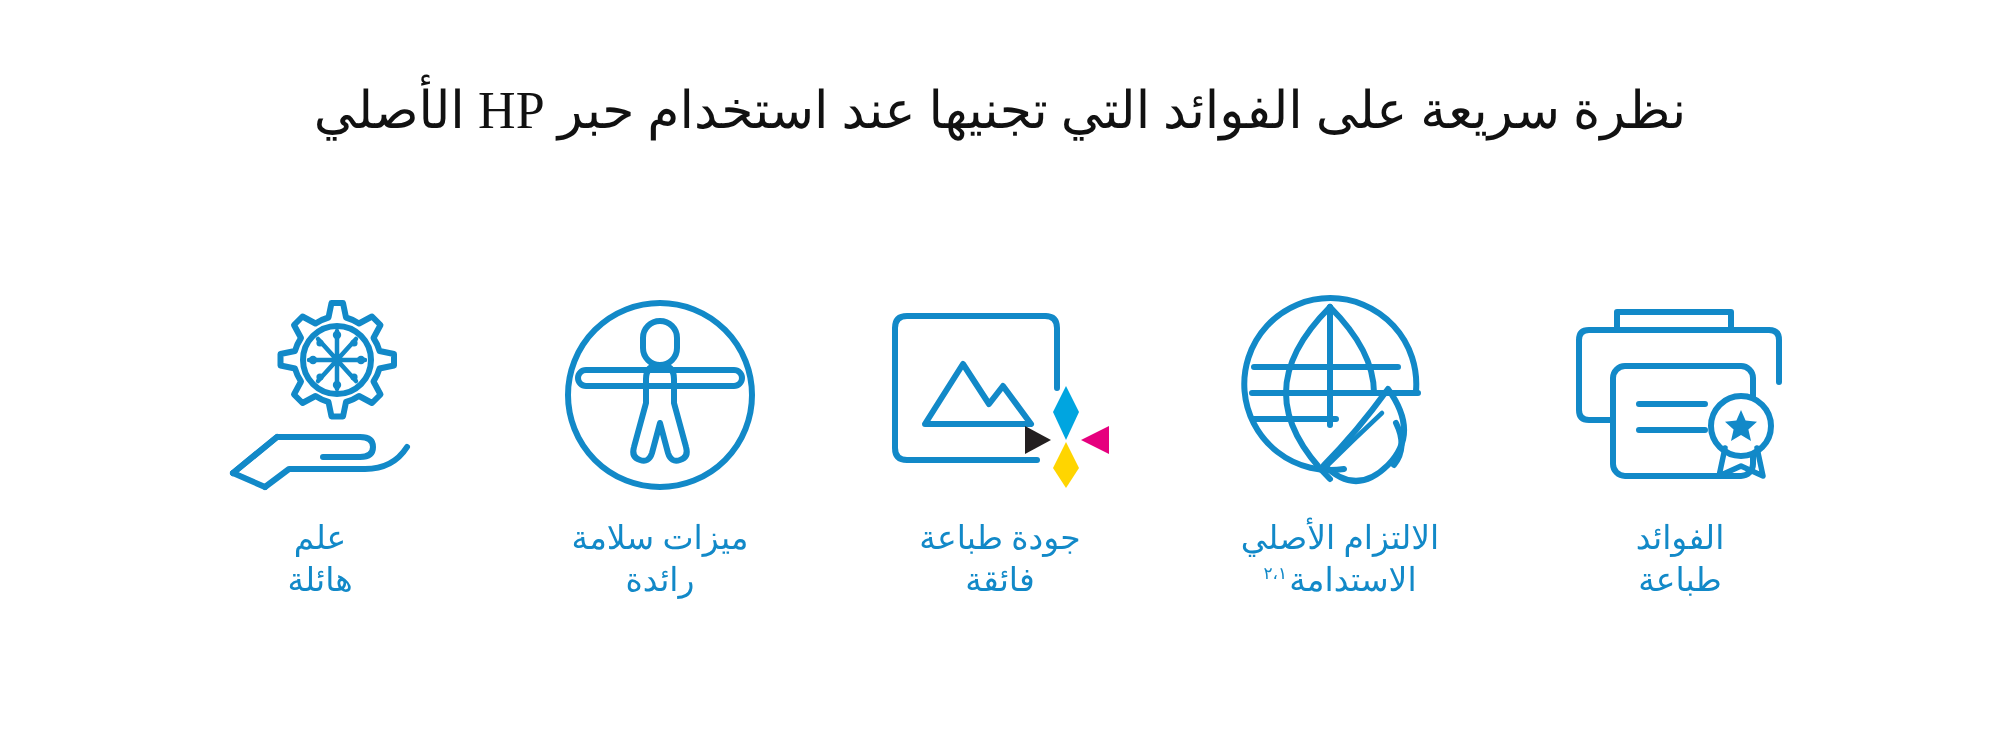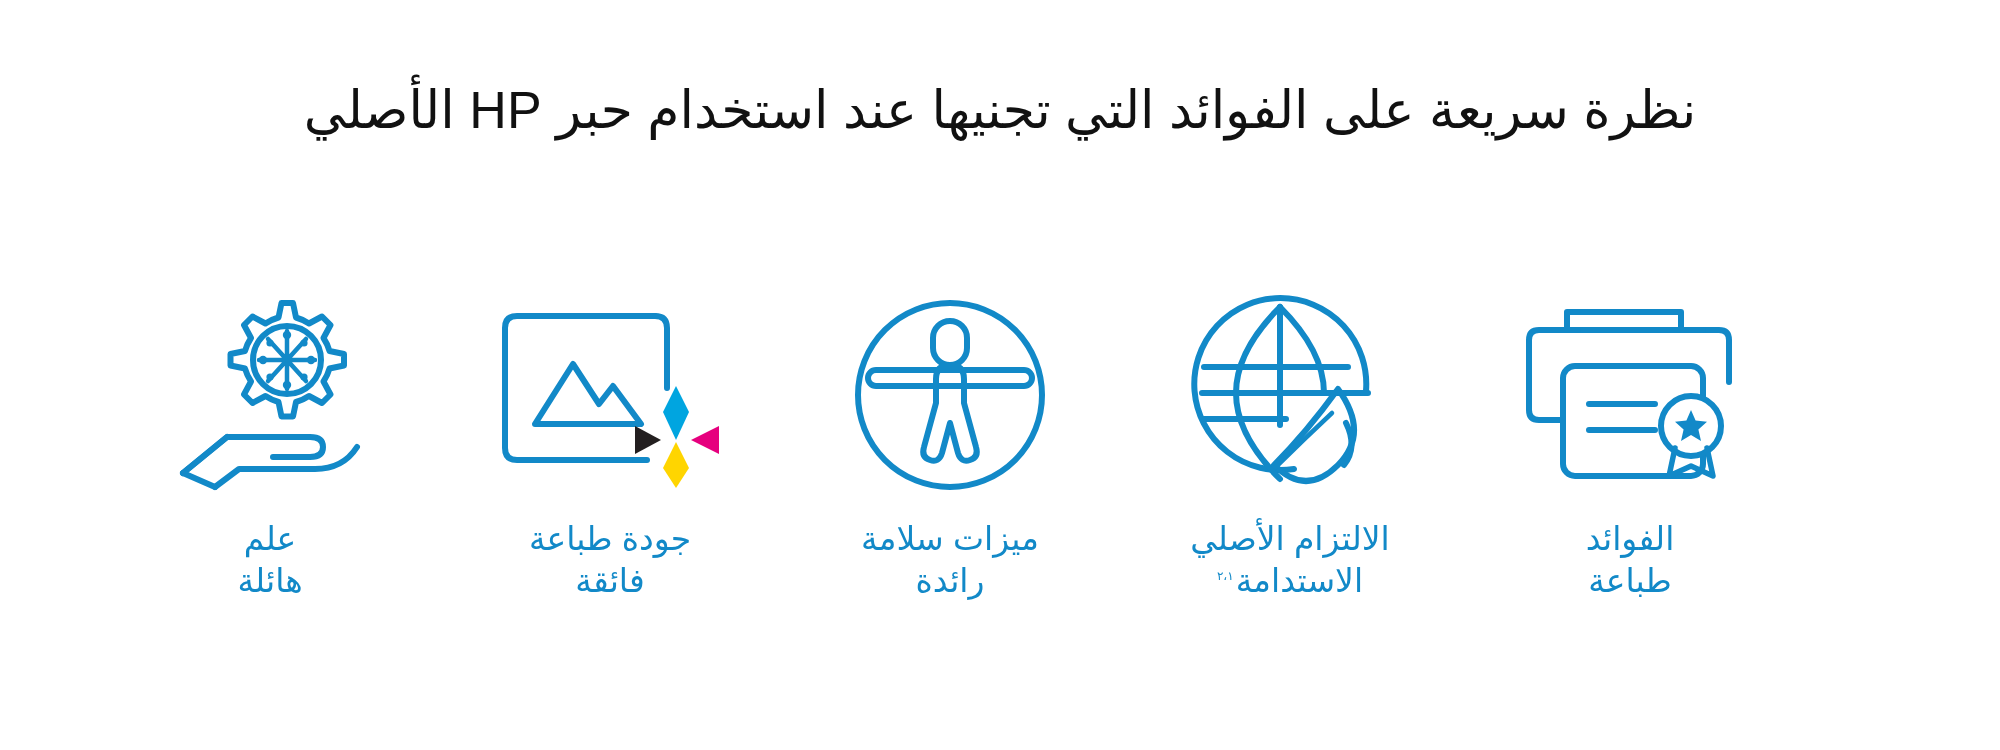--- a/index.html
+++ b/index.html
@@ -13,20 +13,21 @@
     overflow: hidden;
     font-family: "Liberation Sans", "DejaVu Sans", sans-serif;
     -webkit-font-smoothing: antialiased;
   }
   .page {
     position: relative;
     width: 2000px;
     height: 750px;
     background: #ffffff;
     box-sizing: border-box;
+    font-family: Liberation Serif, serif;
   }
   .heading {
     position: absolute;
     top: 78px;
     left: 0;
     width: 2000px;
     text-align: center;
     font-size: 52px;
     line-height: 1.25;
     font-weight: 400;
@@ -35,21 +36,21 @@
     direction: rtl;
     white-space: nowrap;
   }
   .features {
     position: absolute;
     top: 290px;
     left: 100px;
     width: 1800px;
     display: flex;
     flex-direction: row-reverse;
-    justify-content: flex-start;
+    justify-content: center;
     align-items: flex-start;
   }
   .feature {
     width: 340px;
     display: flex;
     flex-direction: column;
     align-items: center;
     direction: rtl;
   }
   .icon-wrap {
@@ -65,21 +66,21 @@
     margin-top: 18px;
     text-align: center;
     font-size: 33px;
     line-height: 1.26;
     color: #1289c8;
     direction: rtl;
   }
   .feature-label .l1 { display: block; }
   .feature-label .l2 { display: block; }
   .sup {
-    font-size: 12px;
+    font-size: 17px;
     vertical-align: super;
     line-height: 0;
     padding-right: 2px;
   }
 </style>
 </head>
 <body>
 
 <div class="page">
 
@@ -108,51 +109,51 @@
         </svg>
       </div>
       <div class="feature-label">
         <span class="l1">علم</span>
         <span class="l2">هائلة</span>
       </div>
     </div>
 
     <div class="feature">
       <div class="icon-wrap">
+        <svg width="200" height="200" viewBox="0 0 200 200" fill="none" stroke="#1289c8" stroke-width="6" stroke-linecap="round" stroke-linejoin="round">
+          <circle cx="100" cy="100" r="92"></circle>
+          <rect x="83" y="26" width="34" height="44" rx="17"></rect>
+          <path d="M100 70 Q86 70 86 84 L86 108 L74 152 Q71 162 80 165 Q89 168 92 158 L100 128 L108 158 Q111 168 120 165 Q129 162 126 152 L114 108 L114 84 Q114 70 100 70 Z"></path>
+          <rect x="18" y="75" width="164" height="16" rx="8"></rect>
+        </svg>
+      </div>
+      <div class="feature-label">
+        <span class="l1">ميزات سلامة</span>
+        <span class="l2">رائدة</span>
+      </div>
+    </div>
+
+    <div class="feature">
+      <div class="icon-wrap">
         <svg width="230" height="190" viewBox="0 0 230 190" fill="none" stroke="#1289c8" stroke-width="6" stroke-linecap="round" stroke-linejoin="round">
           <path d="M160 16 L22 16 Q10 16 10 28 L10 148 Q10 160 22 160 L140 160"></path>
           <path d="M160 16 Q172 16 172 28 L172 88"></path>
           <path d="M152 160 L140 160"></path>
           <path d="M40 124 L78 64 L104 104 L118 86 L146 124 Z"></path>
           <g stroke="none">
             <path d="M181 86 L194 112 L181 140 L168 112 Z" fill="#00a5e0"></path>
             <path d="M181 142 L194 168 L181 188 L168 168 Z" fill="#ffd500"></path>
             <path d="M196 140 L224 126 L224 154 L196 140 Z" fill="#e6007e"></path>
             <path d="M166 140 L140 126 L140 154 L166 140 Z" fill="#231f20"></path>
           </g>
         </svg>
       </div>
       <div class="feature-label">
         <span class="l1">جودة طباعة</span>
         <span class="l2">فائقة</span>
-      </div>
-    </div>
-
-    <div class="feature">
-      <div class="icon-wrap">
-        <svg width="200" height="200" viewBox="0 0 200 200" fill="none" stroke="#1289c8" stroke-width="6" stroke-linecap="round" stroke-linejoin="round">
-          <circle cx="100" cy="100" r="92"></circle>
-          <rect x="83" y="26" width="34" height="44" rx="17"></rect>
-          <path d="M100 70 Q86 70 86 84 L86 108 L74 152 Q71 162 80 165 Q89 168 92 158 L100 128 L108 158 Q111 168 120 165 Q129 162 126 152 L114 108 L114 84 Q114 70 100 70 Z"></path>
-          <rect x="18" y="75" width="164" height="16" rx="8"></rect>
-        </svg>
-      </div>
-      <div class="feature-label">
-        <span class="l1">ميزات سلامة</span>
-        <span class="l2">رائدة</span>
       </div>
     </div>
 
     <div class="feature">
       <div class="icon-wrap">
         <svg width="200" height="200" viewBox="0 0 200 200" fill="none" stroke="#1289c8" stroke-width="6" stroke-linecap="round" stroke-linejoin="round">
           <path d="M176 96 A86 86 0 1 0 104 174"></path>
           <path d="M14 72 L158 72 M14 124 L96 124 M12 98 L178 98"></path>
           <path d="M90 12 Q46 56 46 98 Q46 140 90 184"></path>
           <path d="M90 12 Q134 56 134 98"></path>

